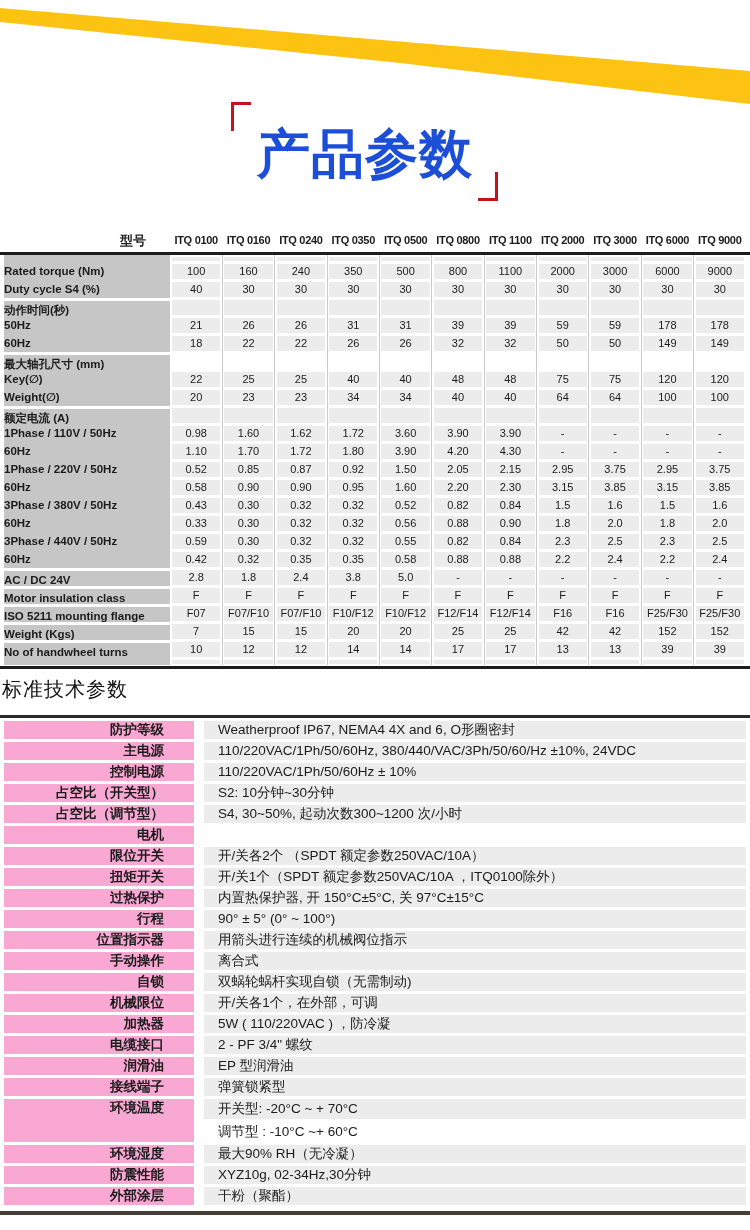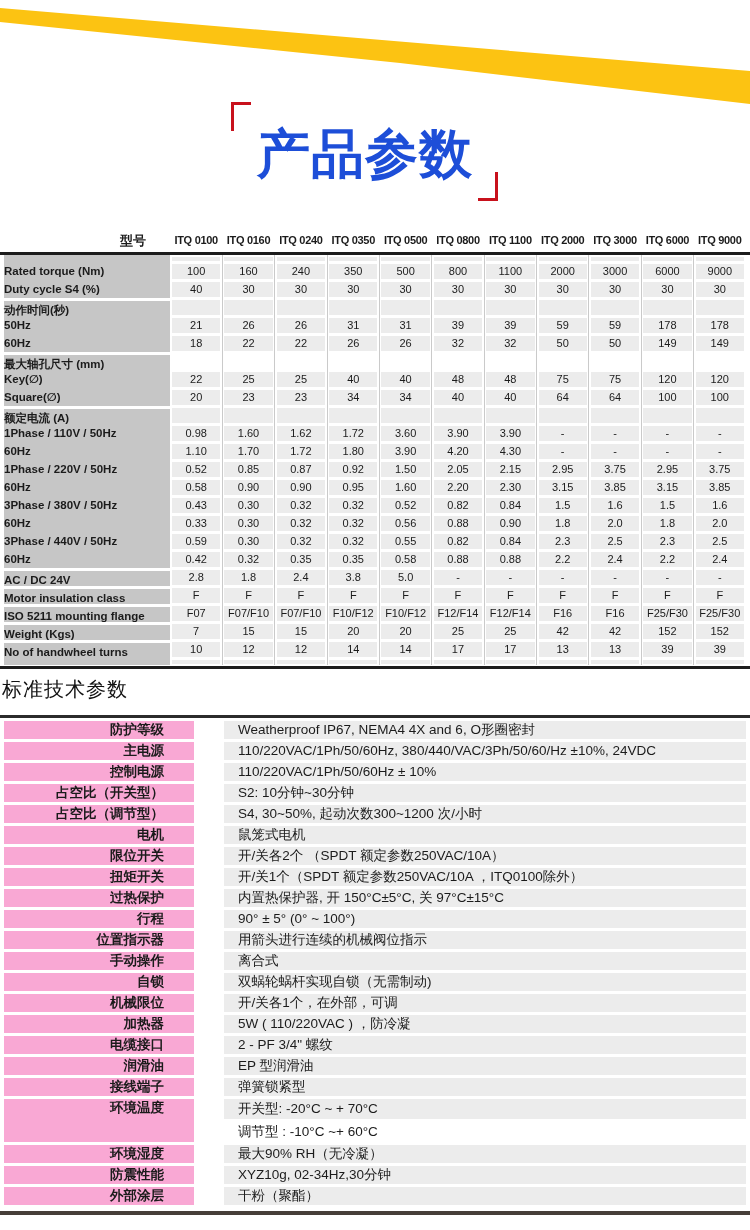--- a/index.html
+++ b/index.html
@@ -45,21 +45,21 @@
   .t1-stripe{position:absolute;left:2px;right:2px;top:1.5px;bottom:1.5px;background:#ECECEC;
     font-size:11px;display:flex;align-items:center;justify-content:center;white-space:nowrap;}
   
   .sec-heading{position:absolute;top:676px;left:2px;margin:0;font-size:20px;
     font-weight:normal;color:#111;letter-spacing:1px;}
   
   .table2{position:absolute;top:721px;left:4px;width:742px;}
   .t2-row{display:flex;margin-bottom:3px;}
   .t2-label{width:190px;margin-right:10px;background:#f9a8d4;text-align:right;
     padding-right:30px;font-weight:bold;font-size:13.5px;line-height:18px;box-sizing:border-box;}
-  .t2-lines{flex:1;display:flex;flex-direction:column;gap:3px;margin-left:20px;}
+  .t2-lines{flex:1;display:flex;flex-direction:column;gap:3px;}
   .t2-line{height:18px;line-height:18px;padding-left:14px;font-size:13.5px;white-space:nowrap;}
   .t2-line.shaded{background:#ECECEC;}
   .t2-row.tall .t2-line{height:20px;line-height:20px;}
 </style>
 </head>
 <body>
 
 <svg class="banner" width="750" height="150" viewBox="0 0 750 150" aria-hidden="true">
   <polygon points="0,8 750,71 750,104 400,63 0,22" fill="#FCC312"></polygon>
 </svg>
@@ -366,21 +366,21 @@
         </div>
         <div class="t1-cell">
           <div class="t1-stripe">120</div>
         </div>
         <div class="t1-cell">
           <div class="t1-stripe">120</div>
         </div>
       </div>
     </div>
     <div class="t1-row">
-      <div class="t1-label">Square(∅)</div>
+      <div class="t1-label">Weight(∅)</div>
       <div class="t1-data">
         <div class="t1-cell">
           <div class="t1-stripe">20</div>
         </div>
         <div class="t1-cell">
           <div class="t1-stripe">23</div>
         </div>
         <div class="t1-cell">
           <div class="t1-stripe">23</div>
         </div>
@@ -1014,23 +1014,20 @@
       </div>
     </div>
     <div class="t2-row">
       <div class="t2-label">占空比（调节型）</div>
       <div class="t2-lines">
         <div class="t2-line shaded">S4, 30~50%, 起动次数300~1200 次/小时</div>
       </div>
     </div>
     <div class="t2-row">
       <div class="t2-label">电机</div>
-      <div class="t2-lines">
-        <div class="t2-line shaded">鼠笼式电机</div>
-      </div>
     </div>
     <div class="t2-row">
       <div class="t2-label">限位开关</div>
       <div class="t2-lines">
         <div class="t2-line shaded">开/关各2个 （SPDT 额定参数250VAC/10A）</div>
       </div>
     </div>
     <div class="t2-row">
       <div class="t2-label">扭矩开关</div>
       <div class="t2-lines">

